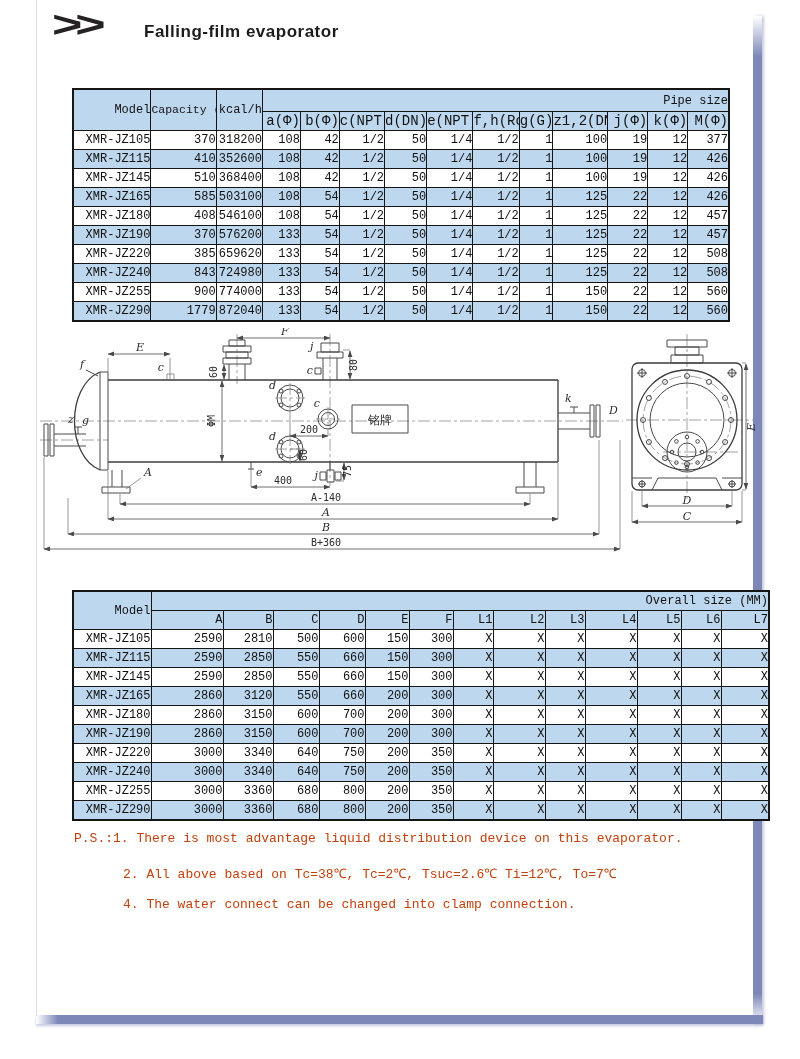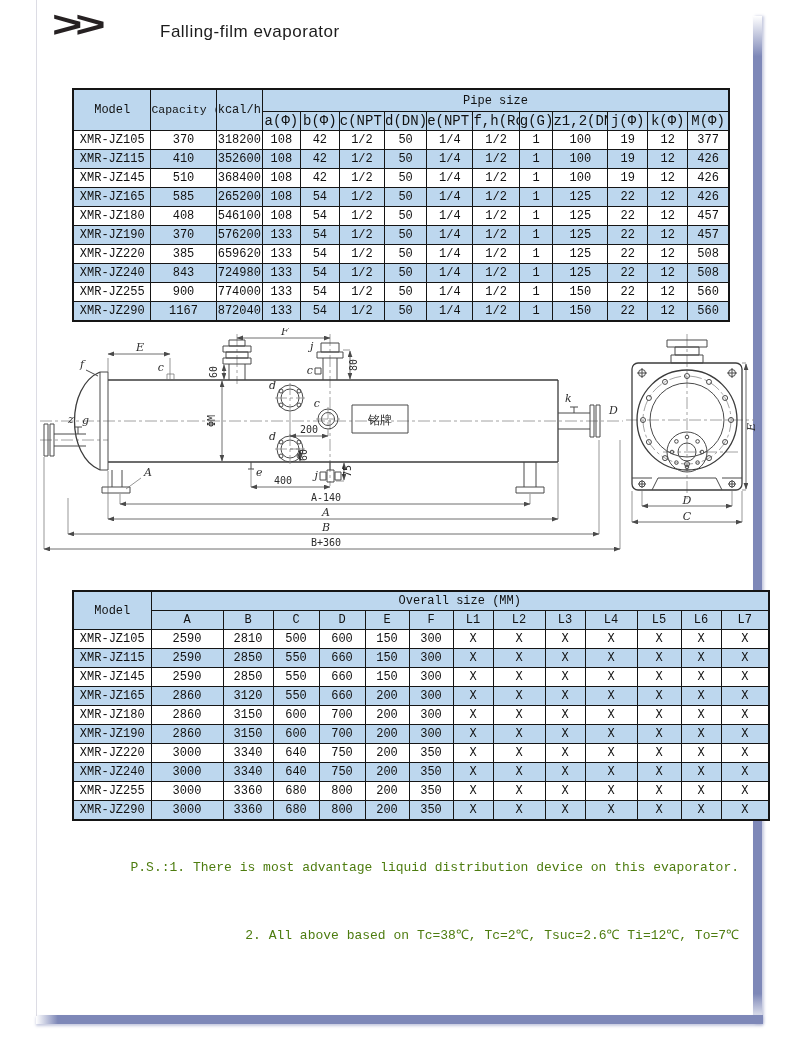--- a/index.html
+++ b/index.html
@@ -13,27 +13,27 @@
     background:linear-gradient(to bottom,rgba(126,136,184,0),#7e88b8 4%,#7e88b8 97%,rgba(126,136,184,0));
     box-shadow:2px 0 3px rgba(126,136,184,.45);}
   .frame-bottom{position:absolute;left:36px;top:1015px;width:727px;height:9px;
     background:linear-gradient(to right,rgba(126,136,184,0),#7e88b8 3%,#7e88b8 100%);
     box-shadow:0 2px 3px rgba(126,136,184,.45);}
 
   
   .logo{position:absolute;left:52px;top:2px;font-size:52px;font-weight:800;color:#262122;
         letter-spacing:-7px;transform:scaleY(.72);transform-origin:top left;
         font-family:"Liberation Sans",sans-serif;}
-  .title{position:absolute;left:160px;top:22px;margin:0;font-size:17px;font-weight:400;
+  .title{position:absolute;left:144px;top:22px;margin:0;font-size:17px;font-weight:700;
          letter-spacing:.5px;color:#1c1c1c;}
 
   
   .tbl{position:absolute;border-collapse:collapse;table-layout:fixed;background:#fff;
        font-family:"Liberation Mono","DejaVu Sans Mono",monospace;font-size:12px;color:#111;
-       text-align:center;border:2px solid #151515;}
+       text-align:right;border:2px solid #151515;}
   .tbl th,.tbl td{border:1px solid #151515;padding:0;height:18px;font-weight:400;
        overflow:hidden;white-space:nowrap;}
   .tbl thead th{background:#bdd7ee;}
   .tbl tbody tr.alt td{background:#bdd7ee;}
   .t1{left:72px;top:88px;width:658px;}
   .t1 thead tr:first-child th{height:21px;}
   .t1 thead tr:last-child th{font-size:14px;}
   .t2{left:72px;top:590px;width:658px;}
   .cap{white-space:pre-line;line-height:1.15;font-size:11.5px;}
 
@@ -43,24 +43,24 @@
   .ln{stroke:#4a4a4a;fill:none;stroke-width:1;}
   .thick{stroke:#3c3c3c;fill:none;stroke-width:1.3;}
   .cl{stroke:#8a8a8a;fill:none;stroke-width:.8;stroke-dasharray:12 3 3 3;}
   .dim{stroke:#4a4a4a;fill:none;stroke-width:.8;marker-start:url(#ar);marker-end:url(#ar);}
   .ext{stroke:#6a6a6a;fill:none;stroke-width:.7;}
   .lbl{fill:#2c2c2c;font:italic 11px "DejaVu Serif",serif;}
   .num{fill:#2c2c2c;font:10px "DejaVu Sans Mono",monospace;}
   .cn{fill:#2c2c2c;font:12px "Liberation Sans",sans-serif;}
 
   
-  .notes{position:absolute;left:74px;top:860px;width:665px;color:#4d7c0f;
-         font-family:"Liberation Mono","DejaVu Sans Mono",monospace;font-size:13px;text-align:right;}
+  .notes{position:absolute;left:74px;top:831px;width:665px;color:#c2410c;
+         font-family:"Liberation Mono","DejaVu Sans Mono",monospace;font-size:13px;}
   .note{height:33px;white-space:nowrap;}
-  .note.indent{padding-left:49px;margin-top:32px;}
+  .note.indent{padding-left:49px;}
 </style>
 </head>
 <body>
 
 <div class="page">
 
   <div class="frame-left"></div>
   <div class="frame-right"></div>
   <div class="frame-bottom"></div>
 
@@ -151,21 +151,21 @@
           <td>1/2</td>
           <td>1</td>
           <td>100</td>
           <td>19</td>
           <td>12</td>
           <td>426</td>
         </tr>
         <tr class="alt">
           <td>XMR-JZ165</td>
           <td>585</td>
-          <td>265200</td>
+          <td>503100</td>
           <td>108</td>
           <td>54</td>
           <td>1/2</td>
           <td>50</td>
           <td>1/4</td>
           <td>1/2</td>
           <td>1</td>
           <td>125</td>
           <td>22</td>
           <td>12</td>
@@ -246,21 +246,21 @@
           <td>1/4</td>
           <td>1/2</td>
           <td>1</td>
           <td>150</td>
           <td>22</td>
           <td>12</td>
           <td>560</td>
         </tr>
         <tr class="alt">
           <td>XMR-JZ290</td>
-          <td>1167</td>
+          <td>1779</td>
           <td>872040</td>
           <td>133</td>
           <td>54</td>
           <td>1/2</td>
           <td>50</td>
           <td>1/4</td>
           <td>1/2</td>
           <td>1</td>
           <td>150</td>
           <td>22</td>
@@ -669,15 +669,16 @@
           <td>X</td>
           <td>X</td>
           <td>X</td>
         </tr>
       </tbody>
   </table>
 
   <div class="notes">
       <div class="note">P.S.:1. There is most advantage liquid distribution device on this evaporator.</div>
       <div class="note indent">2. All above based on Tc=38℃, Tc=2℃, Tsuc=2.6℃ Ti=12℃, To=7℃</div>
+      <div class="note indent">4. The water connect can be changed into clamp connection.</div>
     </div>
 
 </div>
 
 </body></html>

